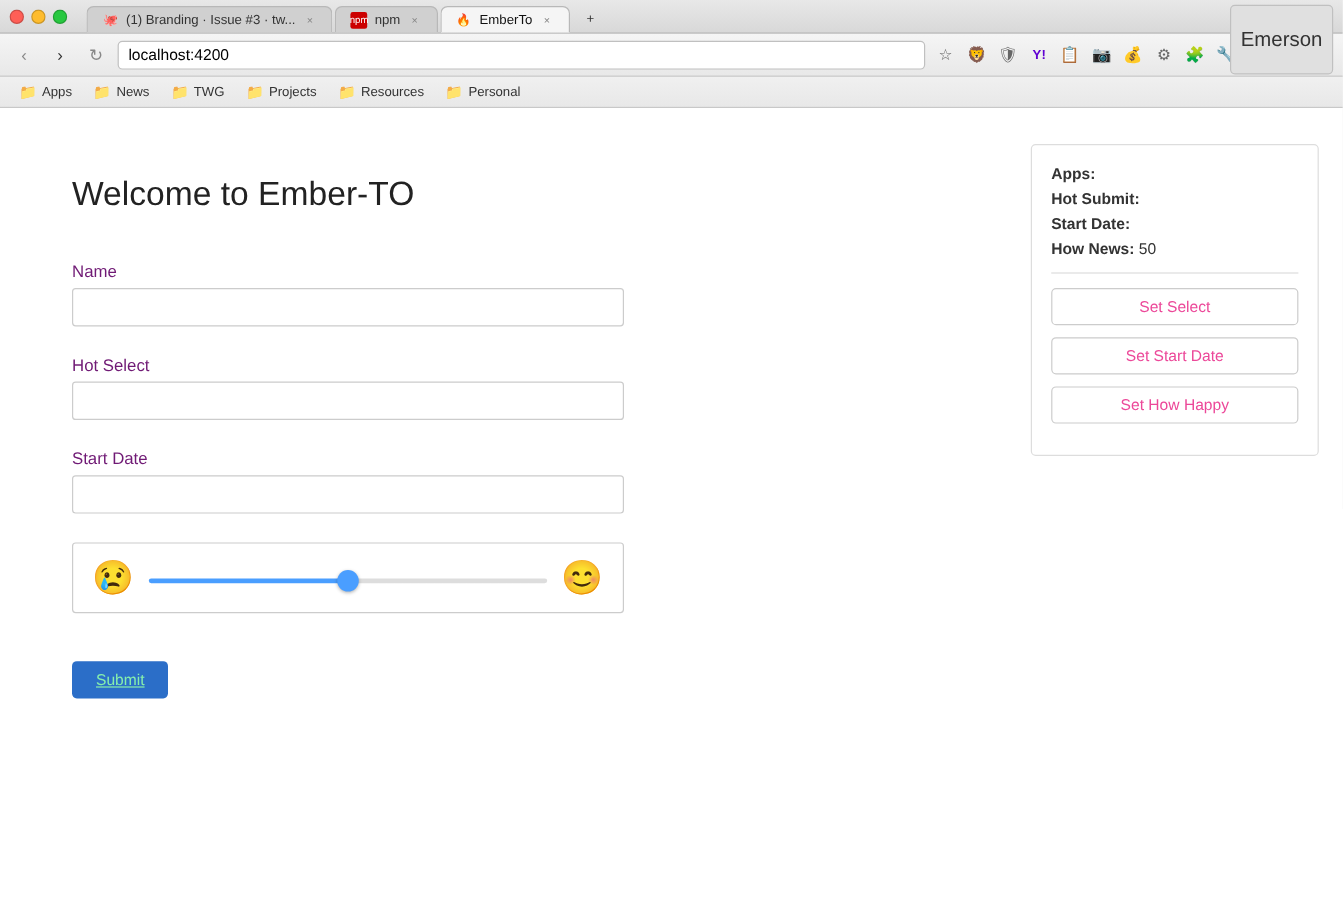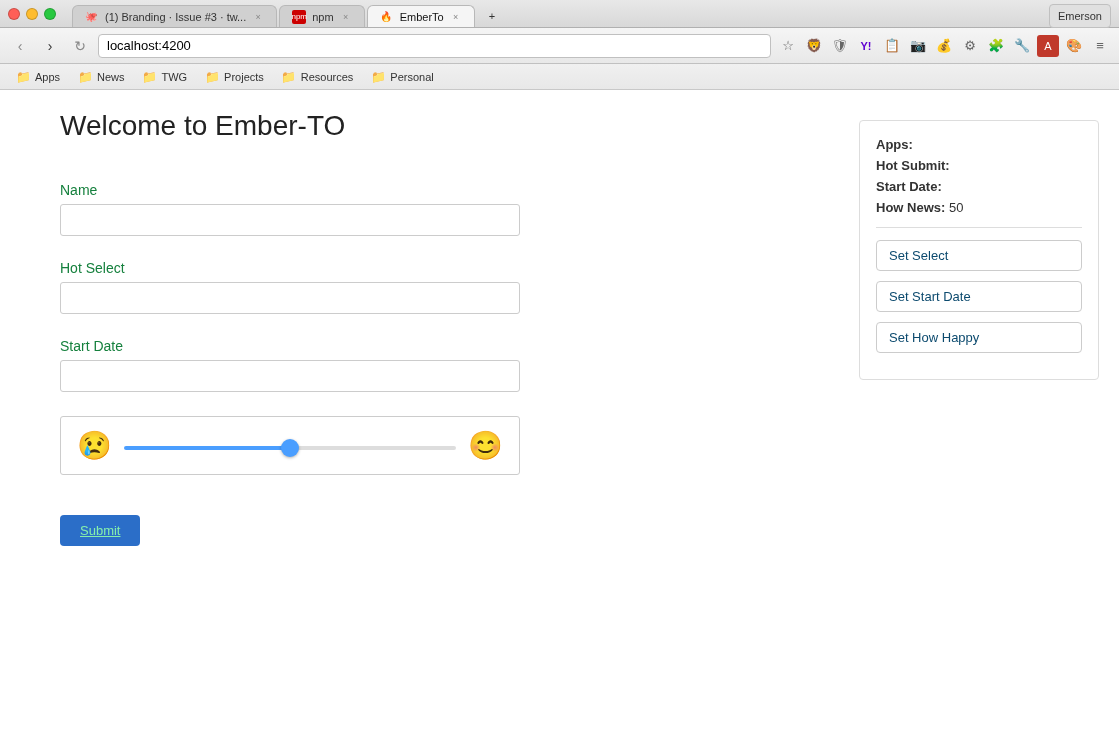--- a/index.html
+++ b/index.html
@@ -80,22 +80,22 @@
       justify-content: center;
       font-size: 10px;
     }
     .user-badge {
       position: absolute;
       right: 8px;
       top: 4px;
       background: #e0e0e0;
       border: 1px solid #c0c0c0;
       border-radius: 4px;
-      padding: 5px 8px;
-      font-size: 11px;
+      padding: 18px 8px;
+      font-size: 17px;
       color: #333;
     }
 
     
     .toolbar {
       height: 36px;
       background: linear-gradient(to bottom, #f5f5f5, #e8e8e8);
       border-bottom: 1px solid #c0c0c0;
       display: flex;
       align-items: center;
@@ -168,21 +168,21 @@
 
     
     .page {
       background: white;
       height: calc(750px - 28px - 36px - 26px);
       overflow-y: auto;
       display: flex;
     }
 
     .page-content {
-      padding: 20px 60px;
+      padding: 56px 60px;
       flex: 1;
     }
 
     .page-title {
       font-size: 28px;
       font-weight: 400;
       color: #222;
       margin-bottom: 40px;
     }
 
@@ -190,21 +190,21 @@
       max-width: 460px;
     }
 
     .form-group {
       margin-bottom: 24px;
     }
 
     .form-label {
       display: block;
       font-size: 14px;
-      color: #15803d;
+      color: #701a75;
       margin-bottom: 6px;
       font-weight: 400;
     }
 
     .form-input {
       width: 100%;
       height: 32px;
       border: 1px solid #ccc;
       border-radius: 3px;
       padding: 4px 8px;
@@ -292,23 +292,23 @@
     }
 
     .action-btn {
       display: block;
       width: 100%;
       padding: 7px 12px;
       background: white;
       border: 1px solid #ccc;
       border-radius: 4px;
       font-size: 13px;
-      color: #0c4a6e;
-      cursor: pointer;
-      text-align: left;
+      color: #ec4899;
+      cursor: pointer;
+      text-align: center;
       margin-bottom: 10px;
     }
   </style>
 </head>
 <body>
 
 <div class="titlebar">
   <div class="traffic-lights">
     <div class="traffic-light tl-red"></div>
     <div class="traffic-light tl-yellow"></div>

